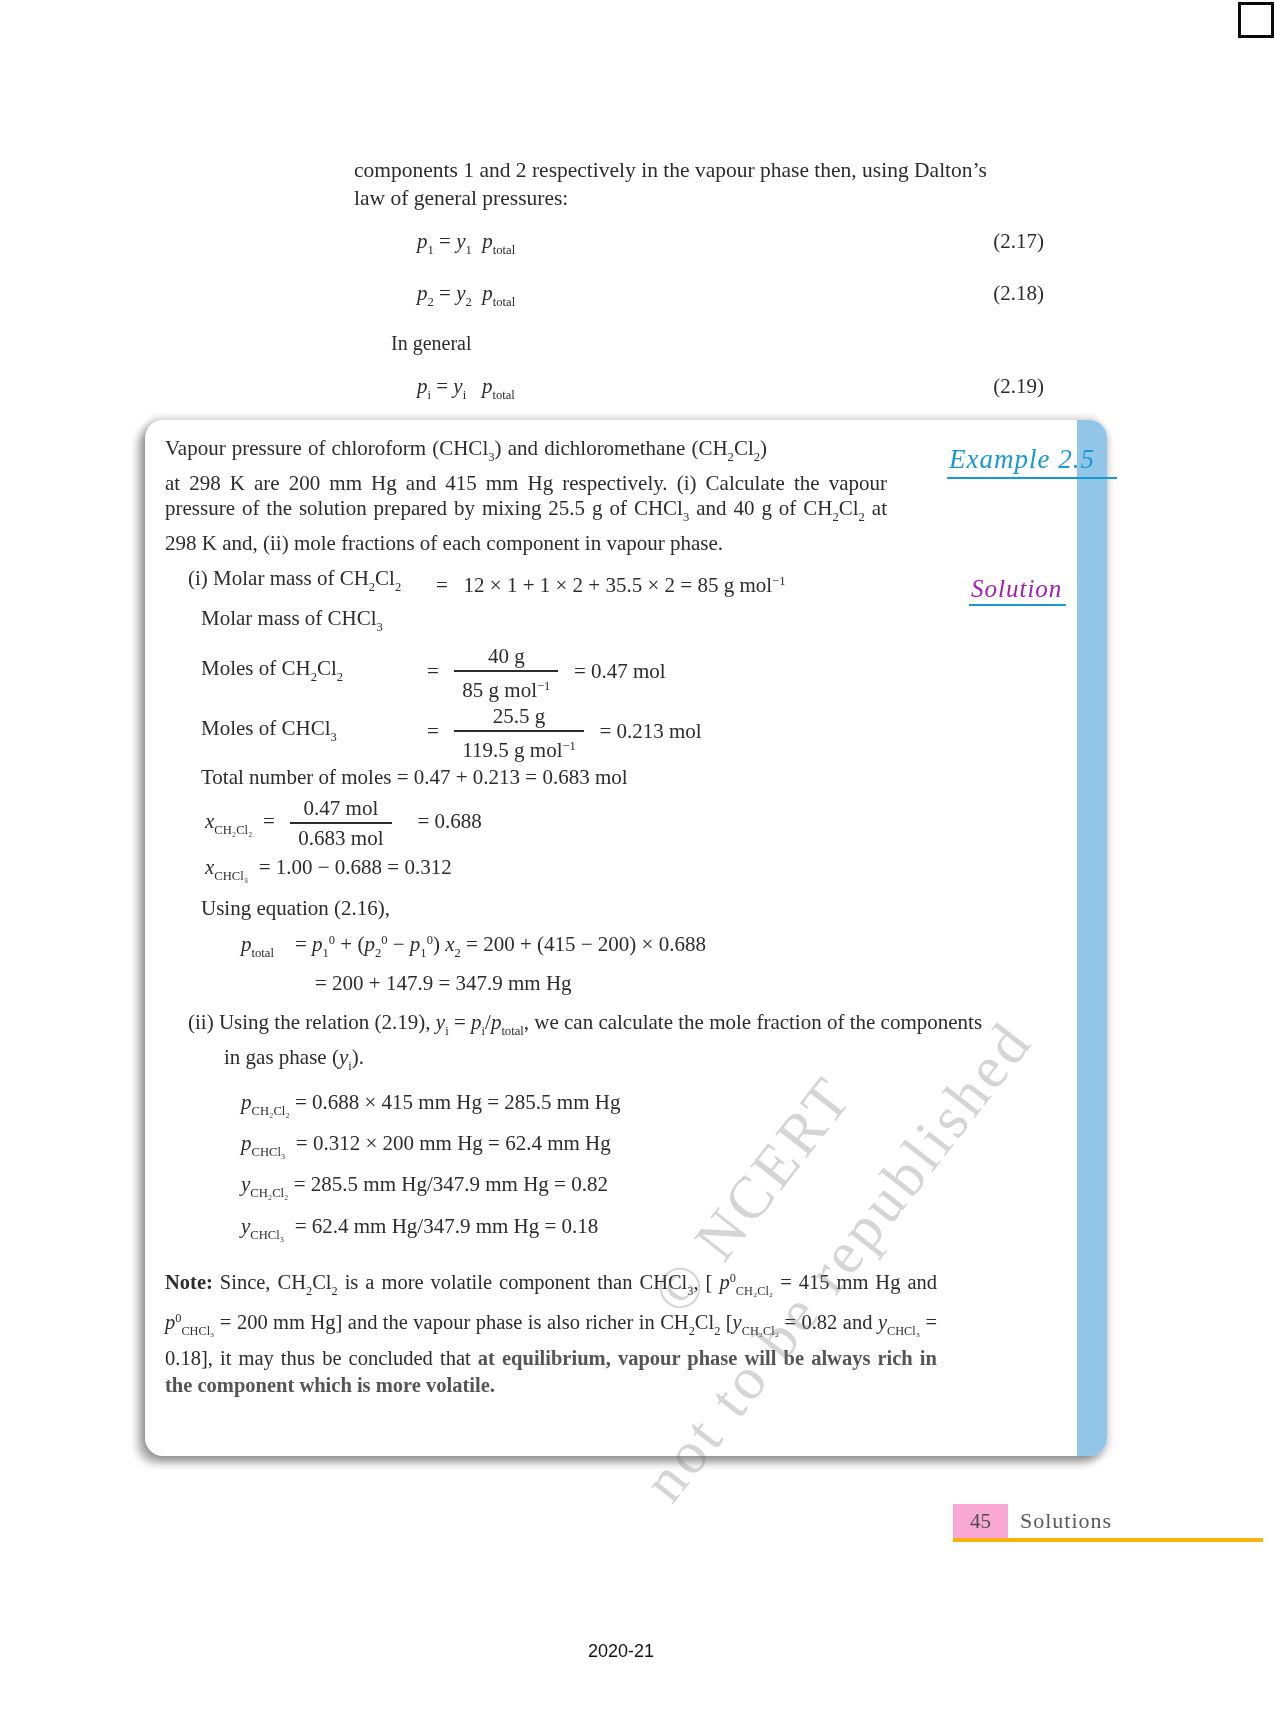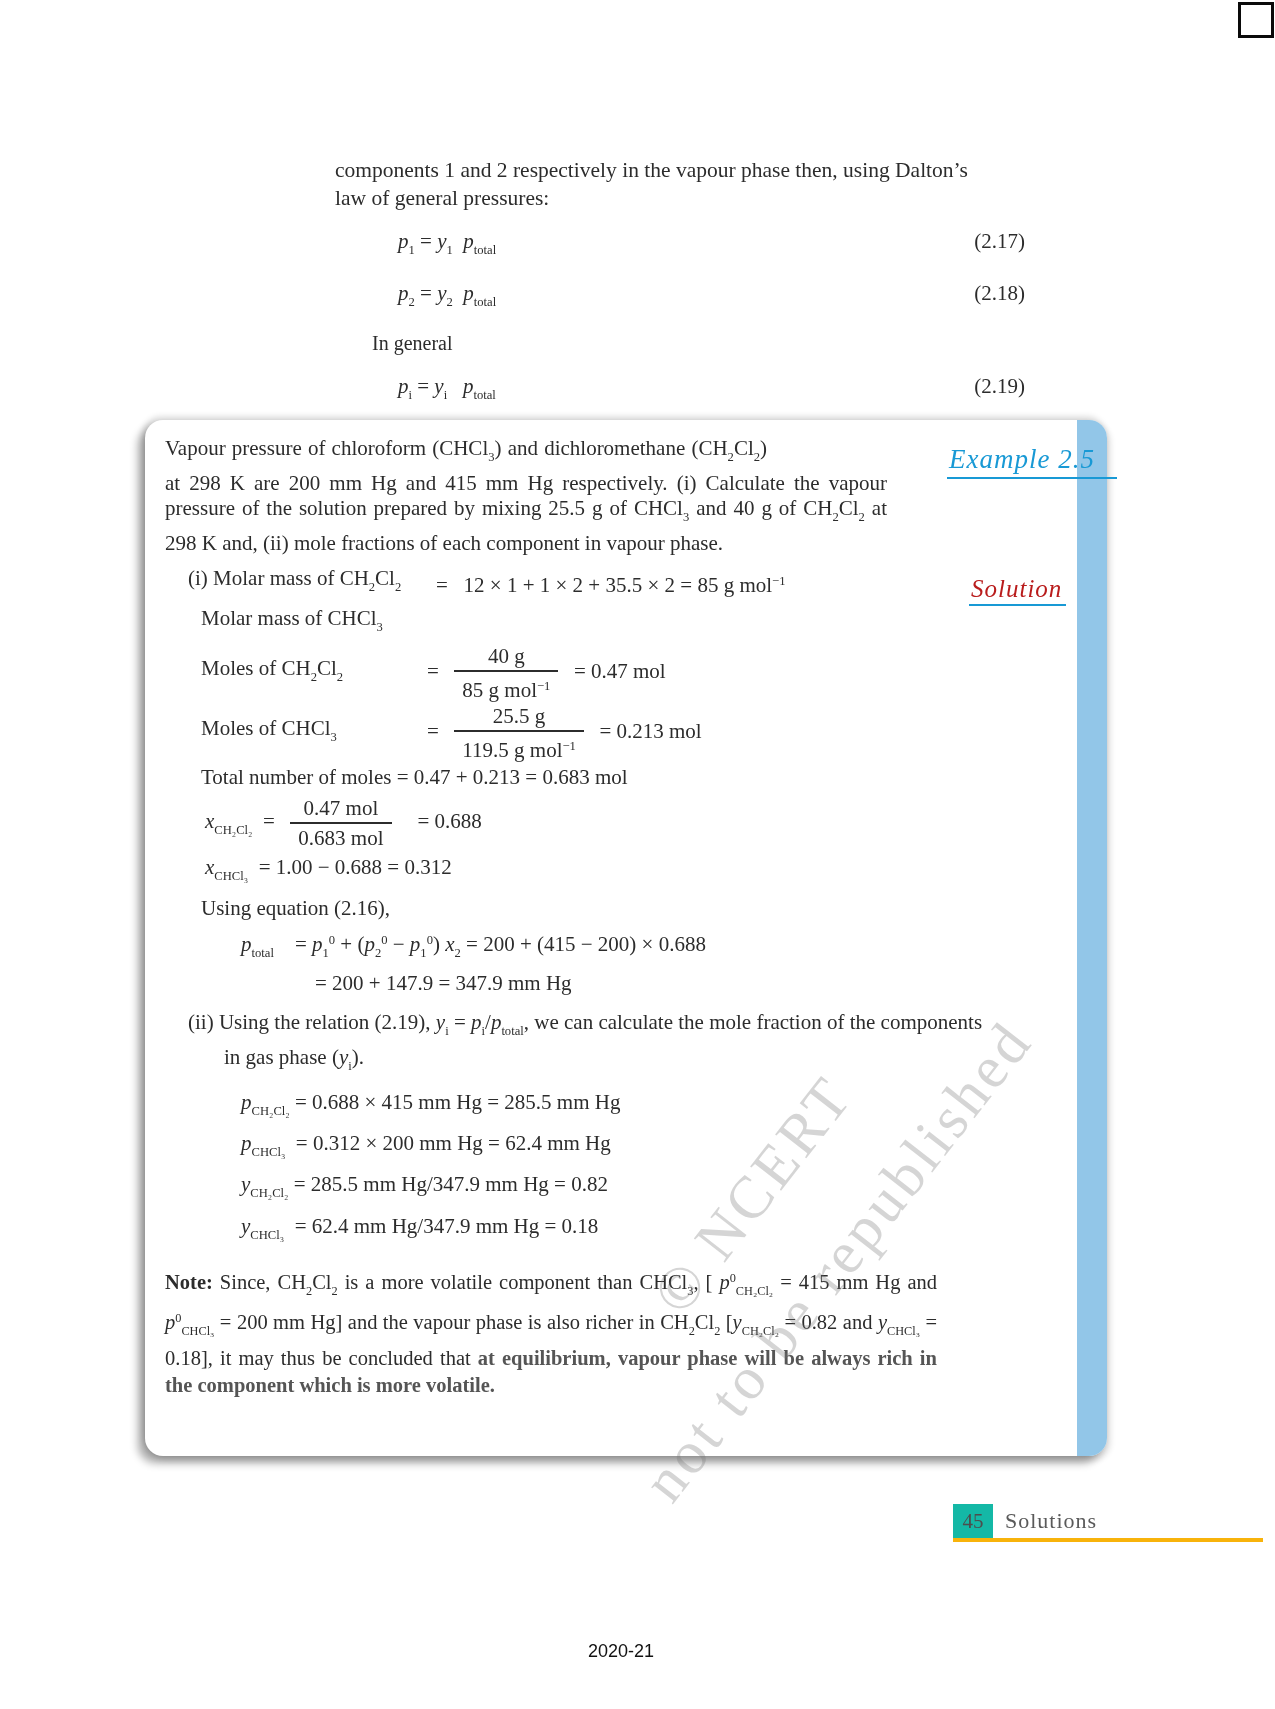--- a/index.html
+++ b/index.html
@@ -11,38 +11,38 @@
   .seg-i{font-style:italic;}
   .seg-b{font-weight:700;}
   .seg-bg{font-weight:700;color:#555;}
   .seg-sub{font-size:60%;vertical-align:-0.5em;letter-spacing:0;}
   .seg-sup{font-size:60%;vertical-align:0.55em;}
   .frac{display:inline-flex;flex-direction:column;text-align:center;vertical-align:middle;margin:0 5px;align-items:center;}
   .fnum{padding:0 8px 1px 8px;line-height:26px;}
   .fden{border-top:2px solid #2c2c2c;padding:1px 8px 0 8px;line-height:26px;}
 
   
-  .intro-block{position:absolute;left:335px;top:156px;width:692px;font-size:21.5px;line-height:28px;}
+  .intro-block{position:absolute;left:354px;top:156px;width:692px;font-size:21.5px;line-height:28px;}
   .intro-line{white-space:nowrap;}
   .eq-row{display:flex;justify-content:space-between;font-size:21px;margin-top:15px;}
   .eq-expr{margin-left:63px;}
   .eq-num{margin-right:2px;}
   .in-general{margin:12px 0 2px 37px;font-size:20px;}
 
   
   .example-card{position:absolute;left:145px;top:420px;width:962px;height:1036px;
       background:#ffffff;border-radius:18px;
       box-shadow:-7px 7px 8px rgba(0,0,0,0.33),-2px -3px 6px rgba(0,0,0,0.16),3px 4px 6px rgba(0,0,0,0.14);}
   .blue-strip{position:absolute;right:0;top:0;bottom:0;width:30px;background:#92c6e8;
       border-radius:0 18px 18px 0;}
   .example-label{position:absolute;left:770px;top:24px;min-width:156px;
       color:#1899d5;font-style:italic;font-size:27px;letter-spacing:1px;
       border-bottom:2.5px solid #1899d5;padding:0 12px 2px 2px;white-space:nowrap;margin-left:32px;}
   .solution-label{position:absolute;left:824px;top:155px;
-      color:#b91c1c;font-style:italic;font-size:25px;letter-spacing:1px;
+      color:#a21caf;font-style:italic;font-size:25px;letter-spacing:1px;
       border-bottom:2px solid #1899d5;padding:0 4px 1px 2px;white-space:nowrap;}
   .card-content{position:absolute;left:20px;top:0;width:772px;z-index:2;}
   .problem-para{margin-top:16px;font-size:21px;line-height:25.4px;text-align:justify;width:722px;}
   .label-spacer{float:right;width:120px;height:28px;}
   .mrow{display:flex;align-items:center;font-size:21px;line-height:28px;min-height:28px;}
   .mlabel{flex:0 0 auto;}
   .mexpr{flex:0 0 auto;}
   .para-row{display:block;font-size:21px;line-height:26px;}
   .hang{padding-left:36px;text-indent:-36px;width:772px;}
   .note-para{margin-top:16px;font-size:20.5px;line-height:27px;text-align:justify;width:772px;}
@@ -55,21 +55,21 @@
   .lw-a{width:248px}.lw-b{width:226px}
 
   
   .watermark{position:absolute;left:240px;top:700px;width:820px;z-index:3;
       transform:rotate(-52deg);text-align:center;pointer-events:none;
       color:rgba(115,115,115,0.30);font-size:60px;line-height:108px;letter-spacing:4px;}
 
   
   .footer-bar{position:absolute;left:953px;top:1504px;width:310px;height:34px;
       border-bottom:4px solid #f8b30b;display:flex;align-items:stretch;}
-  .page-num-badge{width:40px;background:#14b8a6;display:flex;align-items:center;justify-content:center;
+  .page-num-badge{width:55px;background:#f9a8d4;display:flex;align-items:center;justify-content:center;
       font-size:21px;color:#4d4d4d;}
   .chapter-title{margin-left:12px;align-self:center;font-size:22px;color:#5a5a5a;letter-spacing:1px;}
   .year-label{position:absolute;left:556px;top:1641px;width:130px;text-align:center;
       font-family:"Liberation Sans","DejaVu Sans",sans-serif;font-size:18px;color:#111;}
 
   
   .crop-mark{position:absolute;left:1238px;top:2px;width:30px;height:30px;border:3px solid #0a0a0a;background:#fff;}
 </style>
 </head>
 <body>

